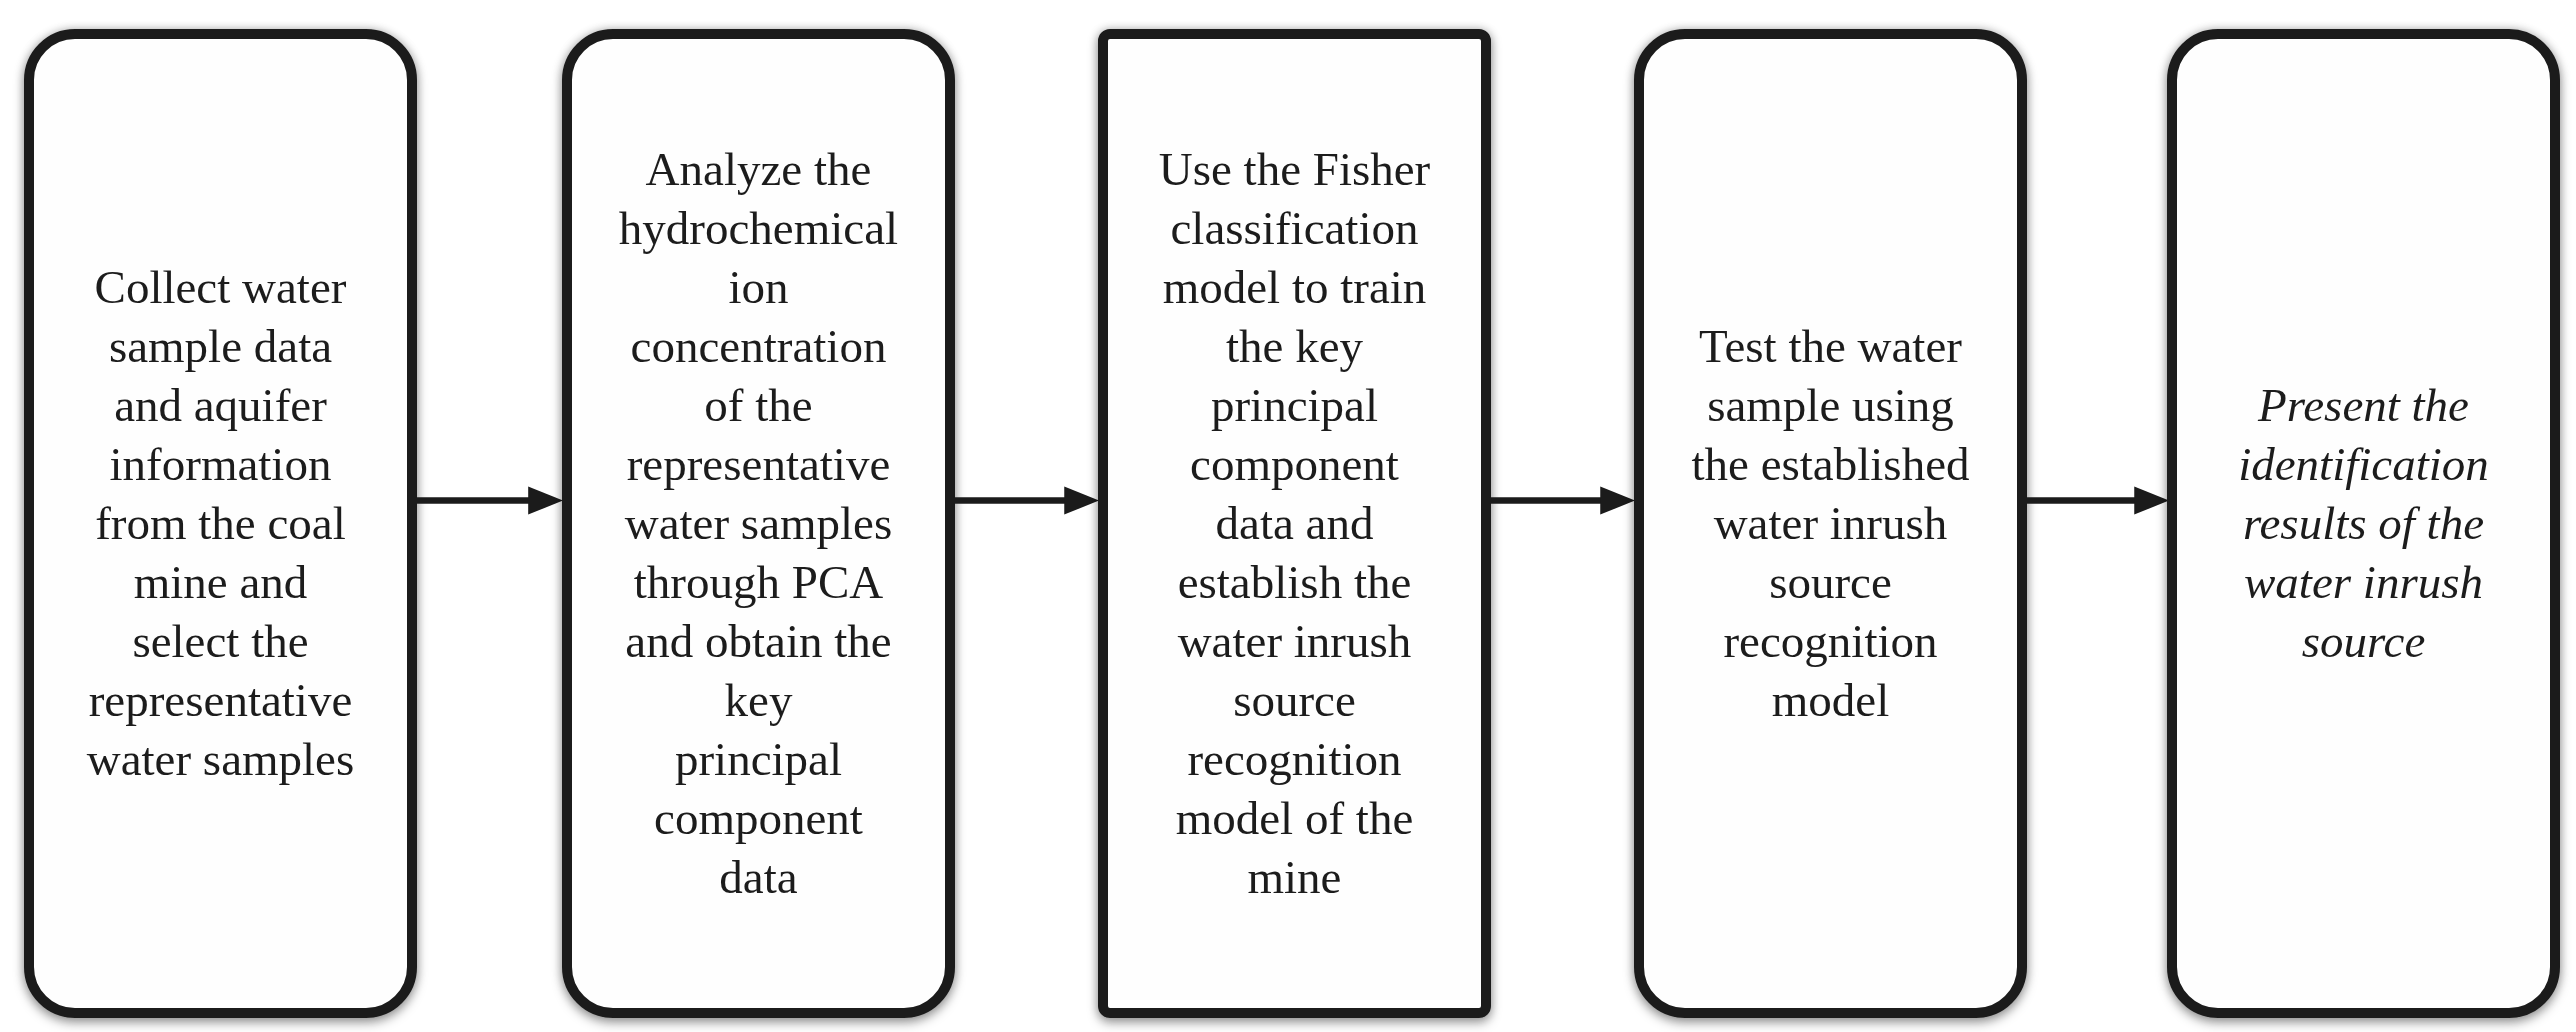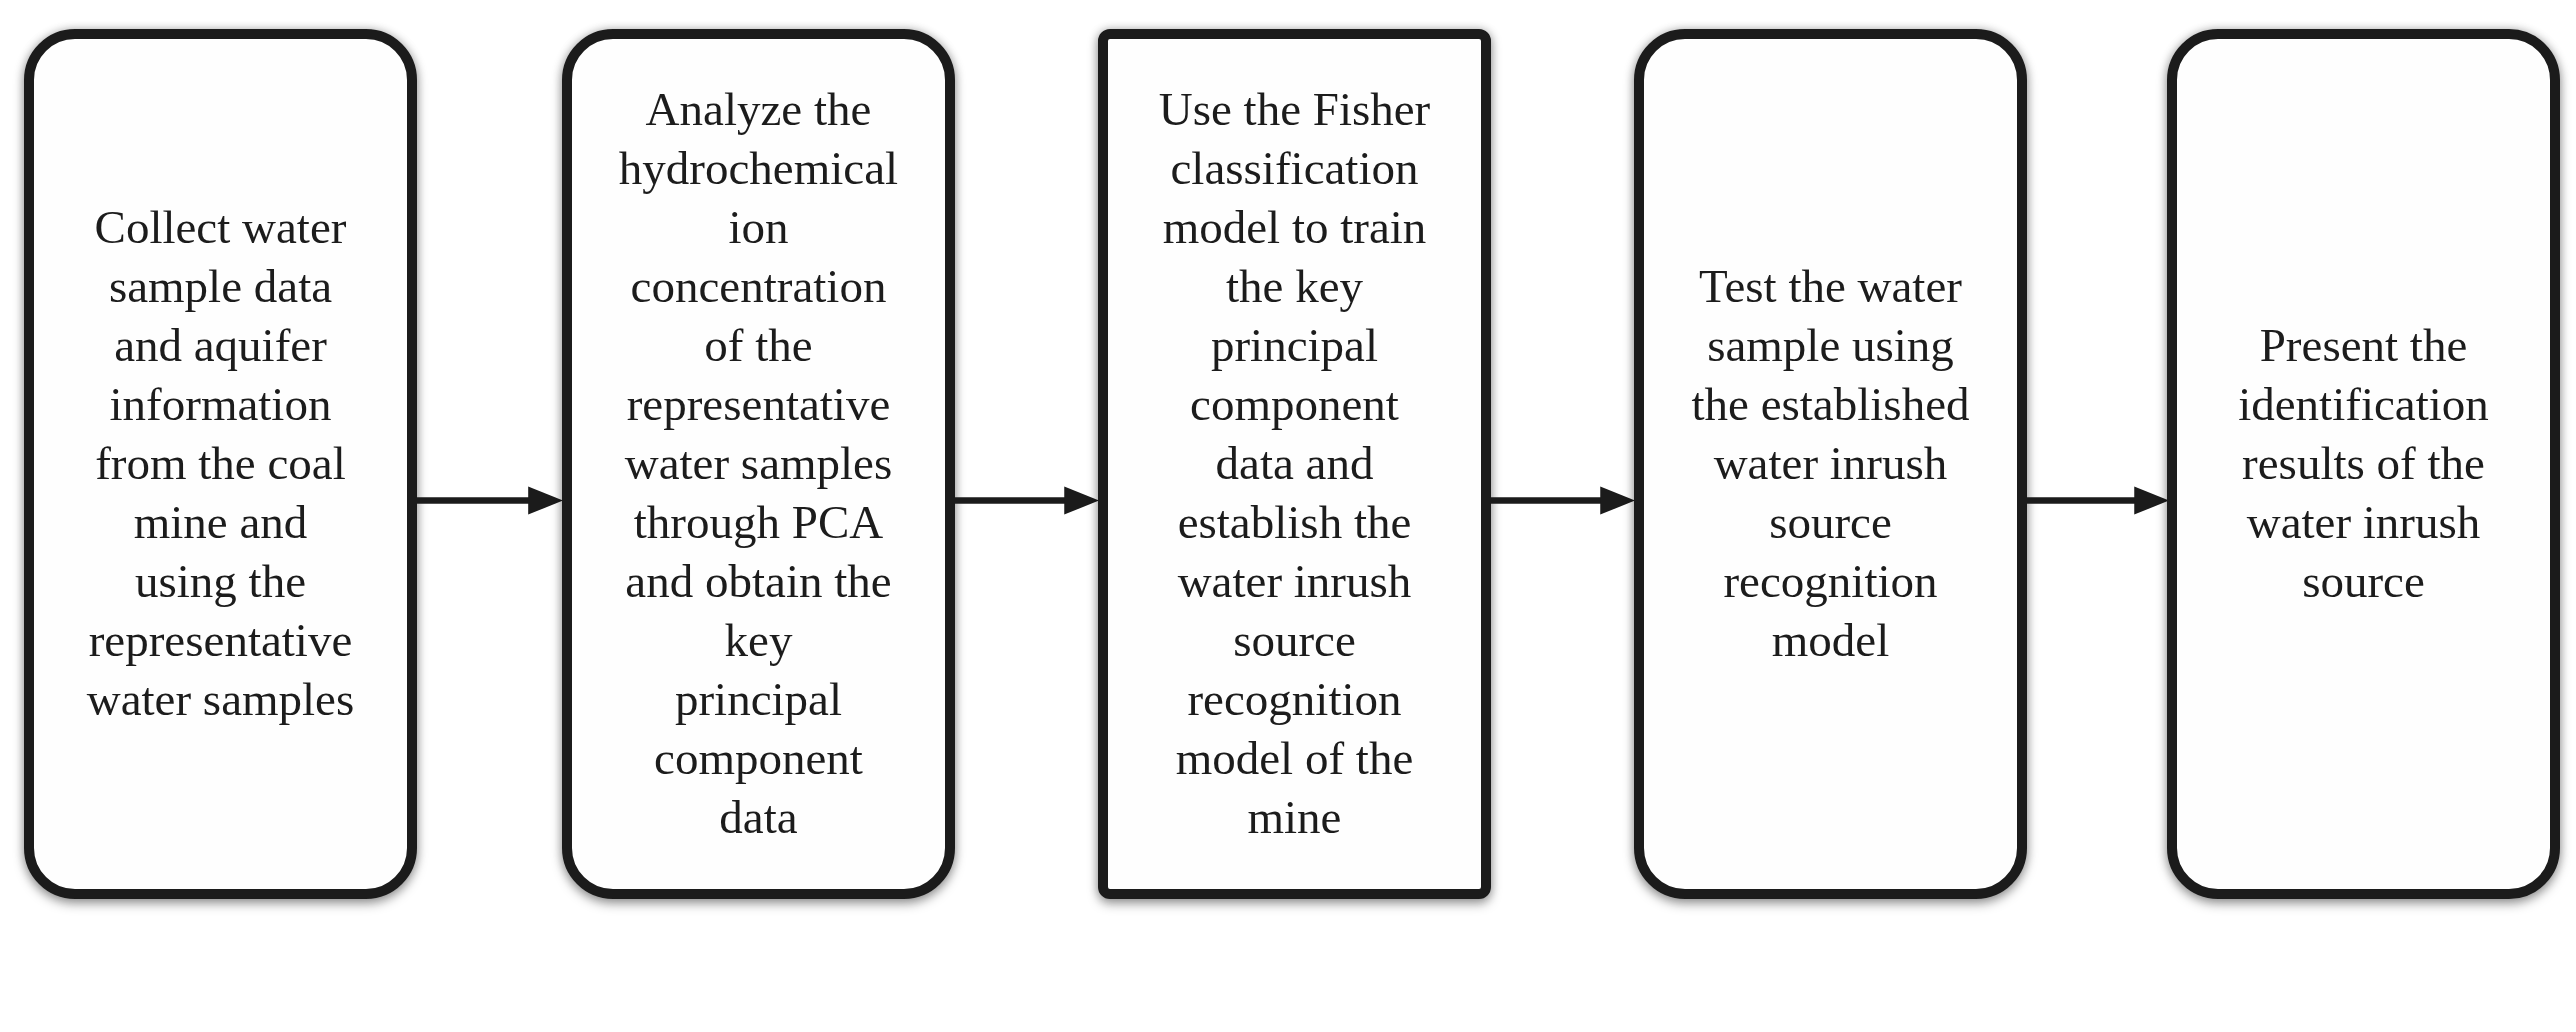--- a/index.html
+++ b/index.html
@@ -17,35 +17,35 @@
     overflow:hidden;
   }
   .canvas{
     position:relative;
     width:2576px;height:1033px;
     background:var(--bg);
   }
   .step-box{
     position:absolute;
     top:28.5px;
-    height:870px;
+    height:989px;
     width:393px;
     background:var(--box-fill);
     border:10.3px solid var(--box-border);
     border-radius:51px;
     box-shadow:0 4.7px 11px rgba(0,0,0,0.35), 0 0 9.5px rgba(0,0,0,0.22);
     display:flex;
     align-items:center;
     justify-content:center;
   }
   .box1{left:24px;}
   .box2{left:562px;}
   .box3{left:1098px;border-radius:12px;}
   .box4{left:1634px;}
-  .box5{left:2167px;}
+  .box5{left:2167px;font-style:italic;}
   .step-text{
     white-space:pre;
     text-align:center;
     font-size:47px;
     line-height:59px;
     color:var(--text);
   }
   .arrow{
     position:absolute;
     top:477px;
@@ -64,21 +64,21 @@
 
 <div class="canvas">
 
   <div class="step-box box1">
     <div class="step-text">Collect water
 sample data
 and aquifer
 information
 from the coal
 mine and
-using the
+select the
 representative
 water samples</div>
   </div>
 
   <svg class="arrow a1" viewBox="0 0 187 60" preserveAspectRatio="none">
     <line x1="0" y1="30" x2="149" y2="30"></line>
     <polygon points="143,12 187,30 143,48"></polygon>
   </svg>
 
   <div class="step-box box2">

